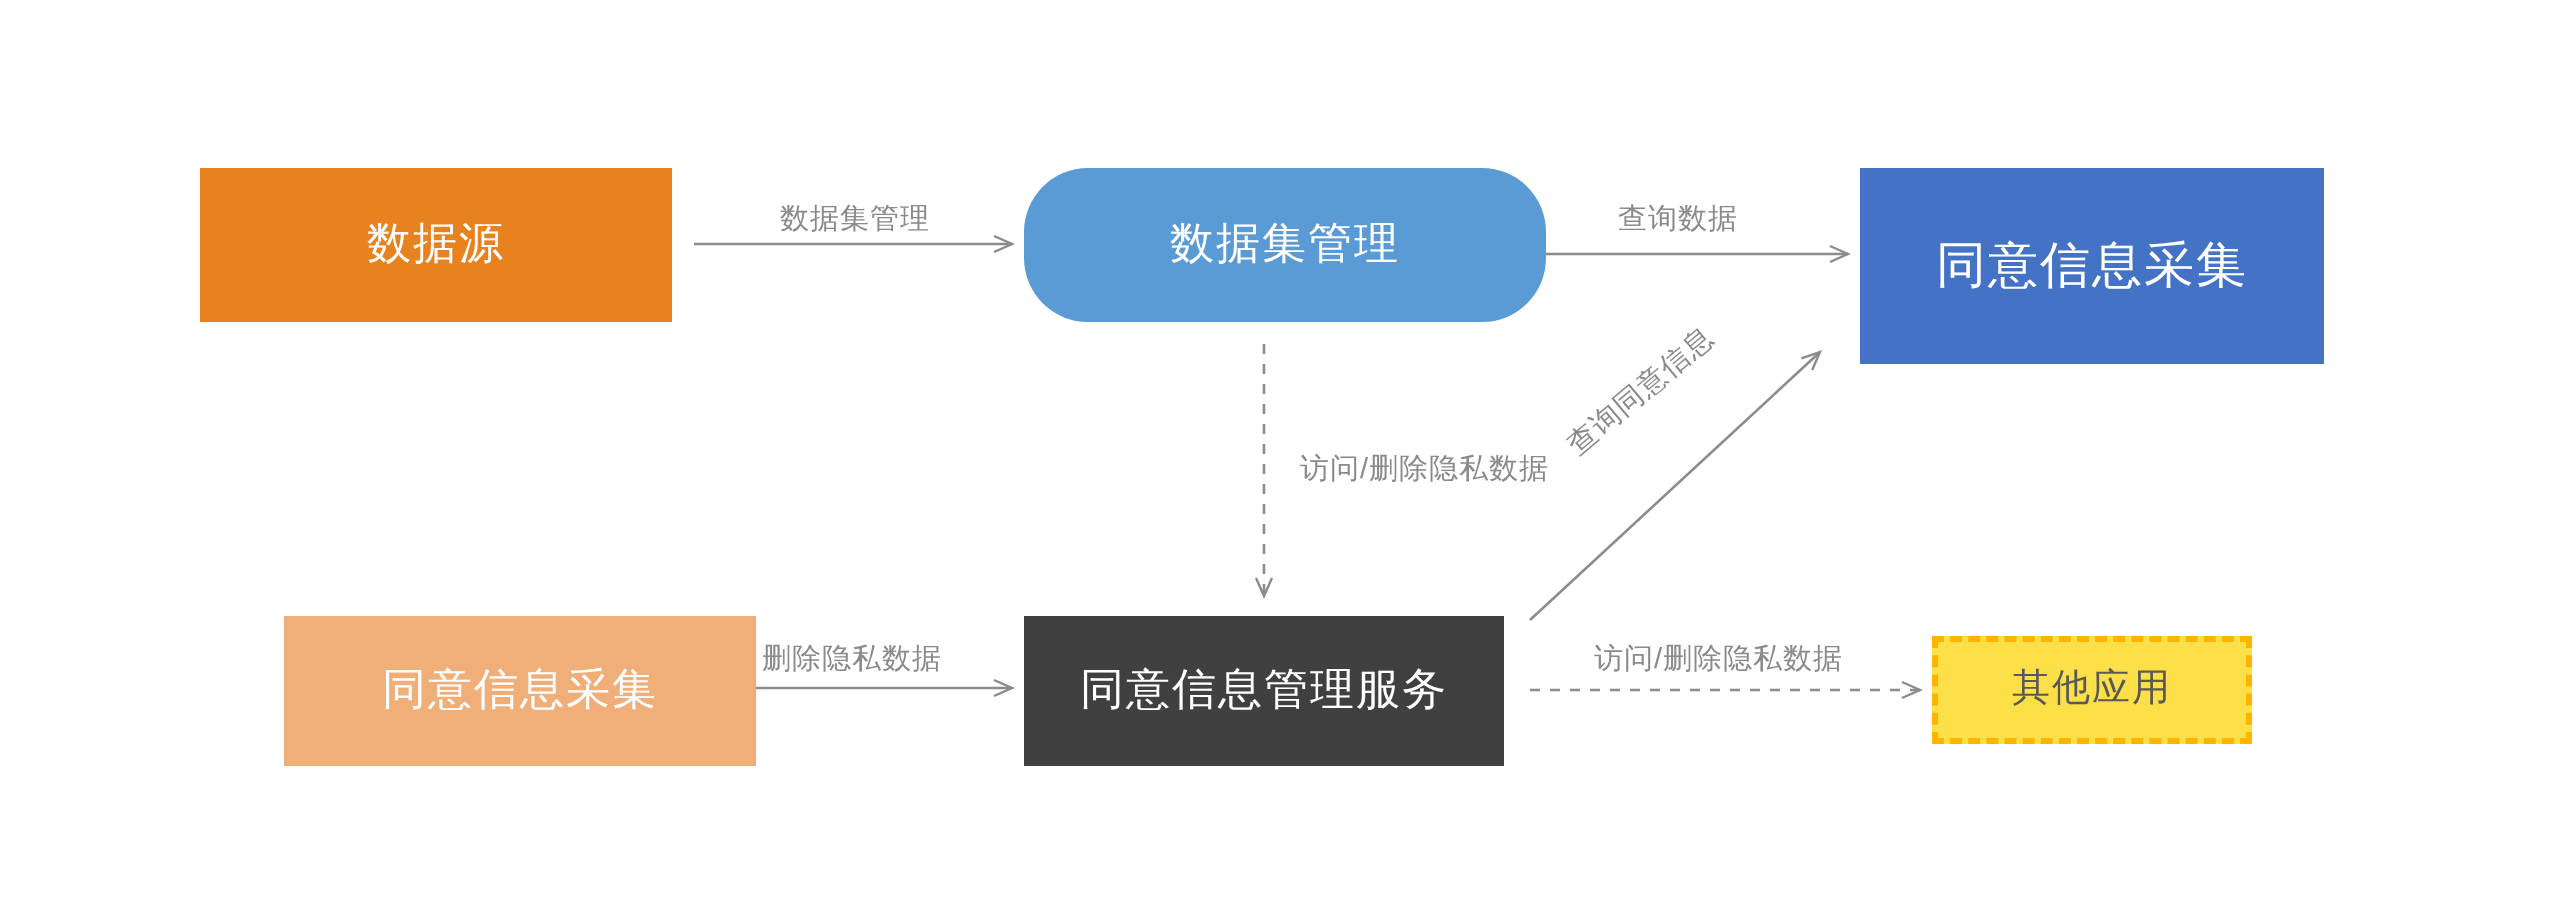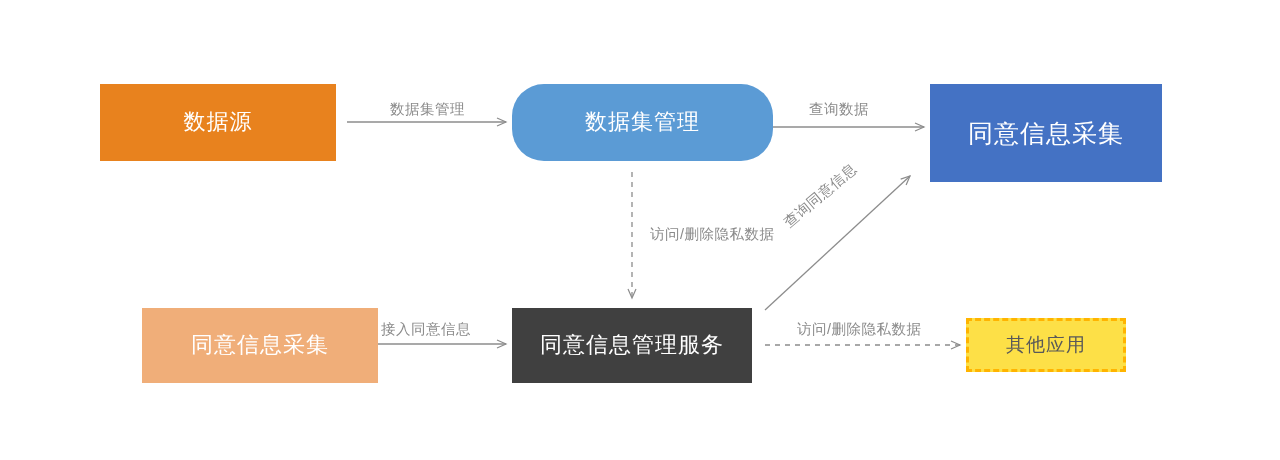--- a/index.html
+++ b/index.html
@@ -127,15 +127,15 @@
 <div class="node node-otherapp">其他应用</div>
 
 <div class="edge-label lbl-ingest-data">数据集管理</div>
 
 <div class="edge-label lbl-query-data">查询数据</div>
 
 <div class="edge-label lbl-privacy-vert">访问/删除隐私数据</div>
 
 <div class="edge-label lbl-query-consent">查询同意信息</div>
 
-<div class="edge-label lbl-ingest-consent">接入同意信息</div>
+<div class="edge-label lbl-ingest-consent">删除隐私数据</div>
 
 <div class="edge-label lbl-privacy-horiz">访问/删除隐私数据</div>
 
 </body></html>

